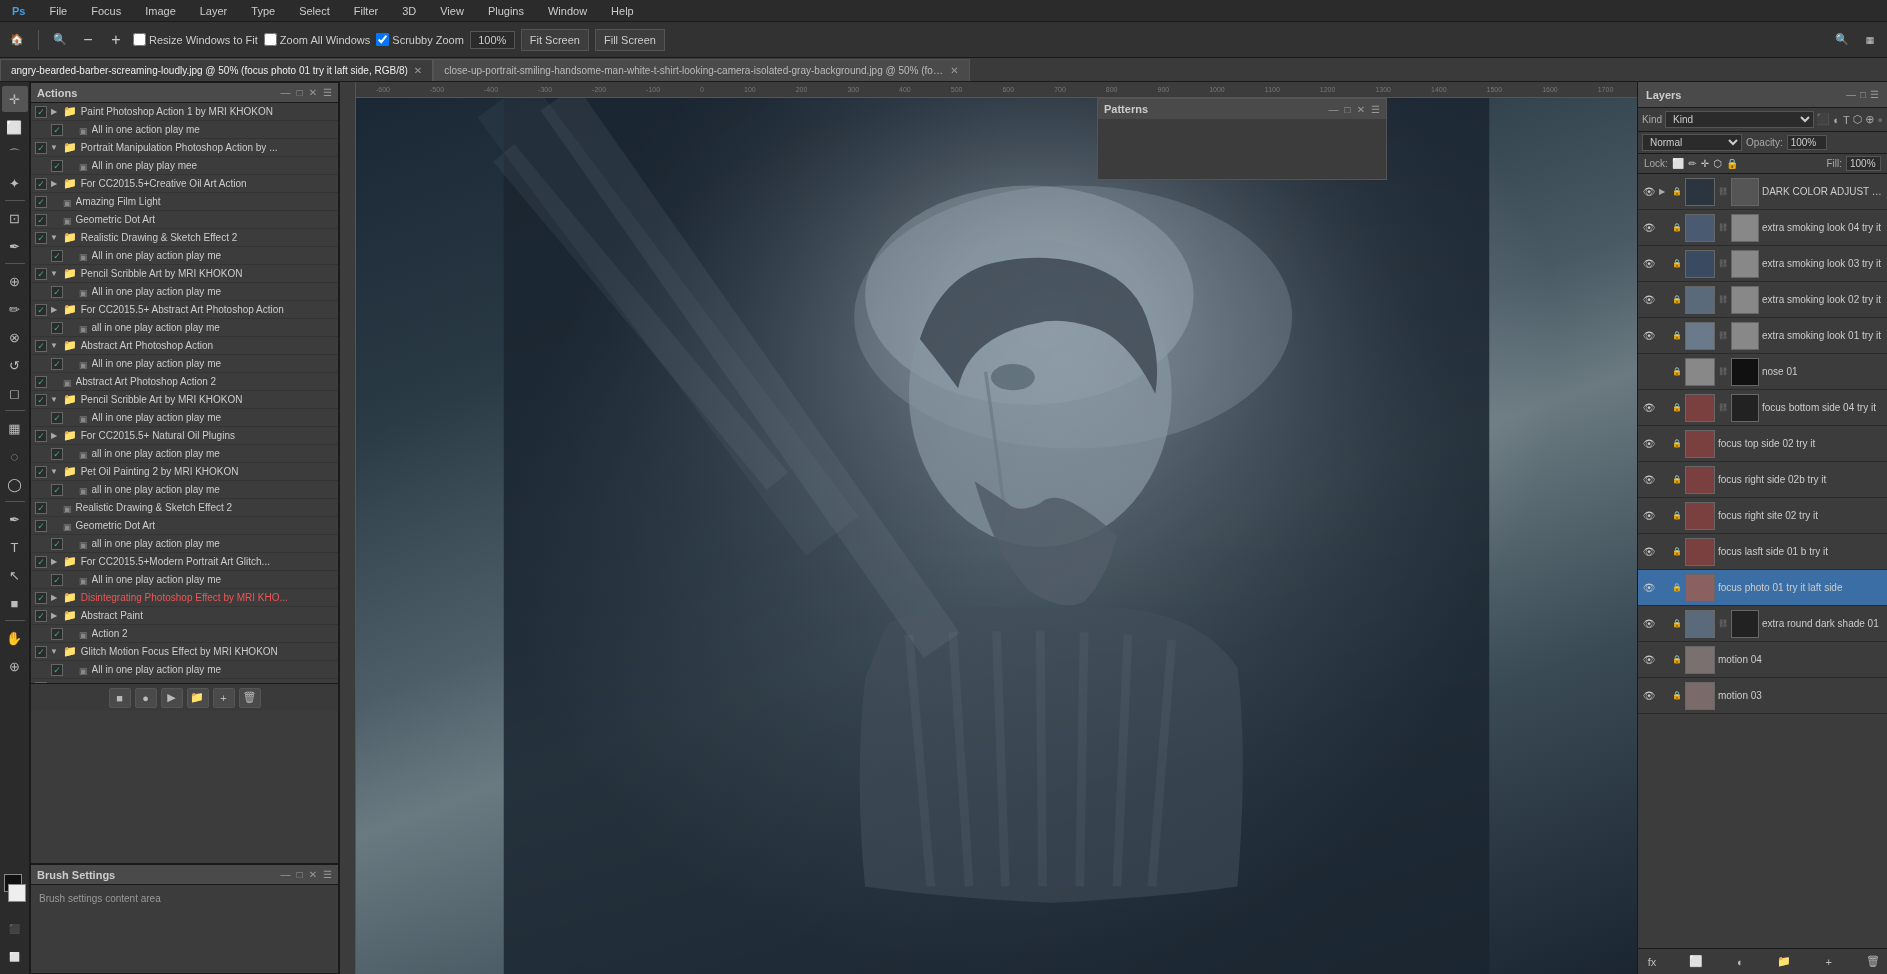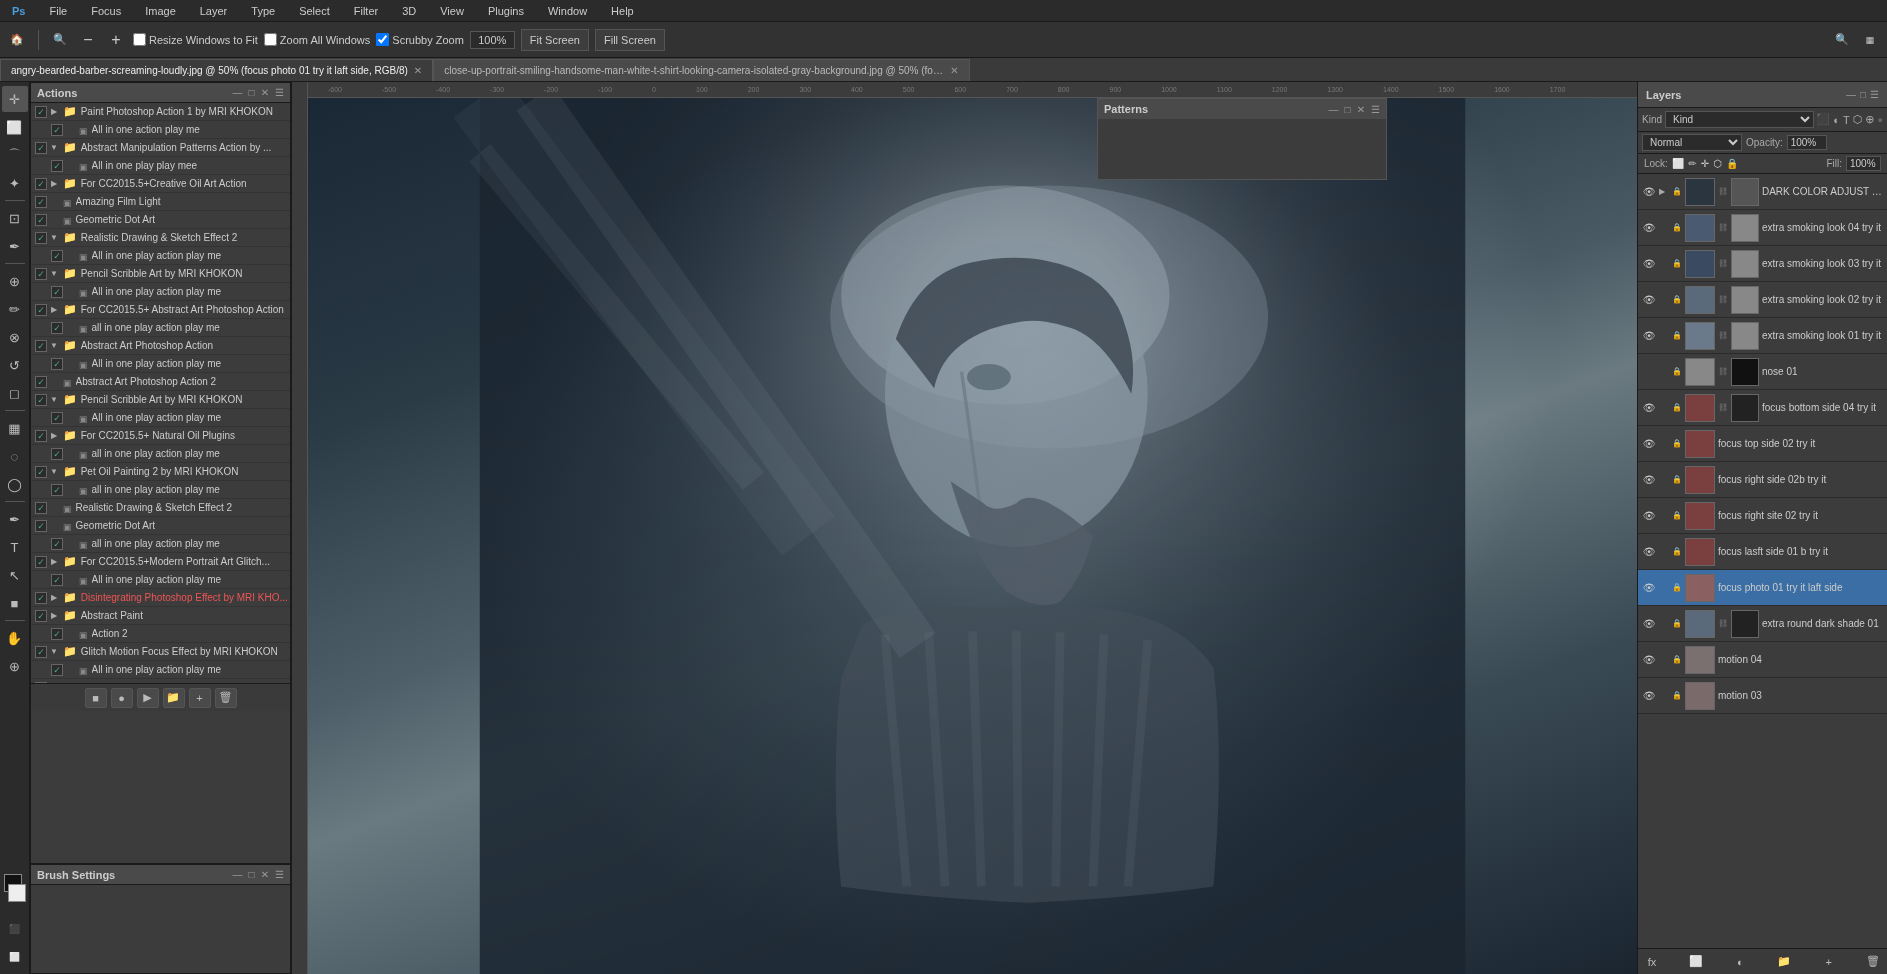--- a/index.html
+++ b/index.html
@@ -131,21 +131,21 @@
       color: #bbb;
       font-size: 13px;
     }
     .tool-btn.active { background: #555; }
     .tool-sep { width: 20px; height: 1px; background: #555; margin: 2px 0; }
 
     
     .panels-area {
       display: flex;
       flex-direction: column;
-      width: 262px;
+      width: 310px;
       background: #3c3c3c;
       border-right: 1px solid #1a1a1a;
     }
 
     
     .panel {
       background: #3c3c3c;
       border: 1px solid #1a1a1a;
       flex-shrink: 0;
     }
@@ -573,21 +573,21 @@
           <div class="action-item sub">
             <div class="check-box checked">✓</div>
             <div class="expand-arrow"></div>
             <div class="folder-icon"><span style="color:#888;font-size:9px;">▣</span></div>
             <div class="action-label">All in one action play me</div>
           </div>
           <div class="action-item">
             <div class="check-box checked">✓</div>
             <div class="expand-arrow">▼</div>
             <div class="folder-icon"><span style="color:#c8a020;">📁</span></div>
-            <div class="action-label">Abstract Manipulation Patterns Action by ...</div>
+            <div class="action-label">Portrait Manipulation Photoshop Action by ...</div>
           </div>
           <div class="action-item sub">
             <div class="check-box checked">✓</div>
             <div class="expand-arrow"></div>
             <div class="folder-icon"><span style="color:#888;font-size:9px;">▣</span></div>
             <div class="action-label">All in one play play mee</div>
           </div>
           <div class="action-item">
             <div class="check-box checked">✓</div>
             <div class="expand-arrow">▶</div>
@@ -776,20 +776,23 @@
 
     <div class="brush-panel" style="height:110px;">
       <div class="panel-header">
         <span class="panel-title">Brush Settings</span>
         <div class="panel-controls">
           <span class="panel-ctrl-btn">—</span>
           <span class="panel-ctrl-btn">□</span>
           <span class="panel-ctrl-btn">✕</span>
           <span class="panel-ctrl-btn">☰</span>
         </div>
+      </div>
+      <div style="padding:8px;color:#999;font-size:10px;">
+        Brush settings content area
       </div>
     </div>
   </div>
 
   <div class="canvas-area">
 
     <div class="ruler-h">
       <div style="width:16px;flex-shrink:0;background:#3c3c3c;height:16px;border-right:1px solid #555;"></div>
       <div style="display:flex;flex:1;font-size:7px;color:#777;">
         <span style="margin-left:20px;">-600</span>

